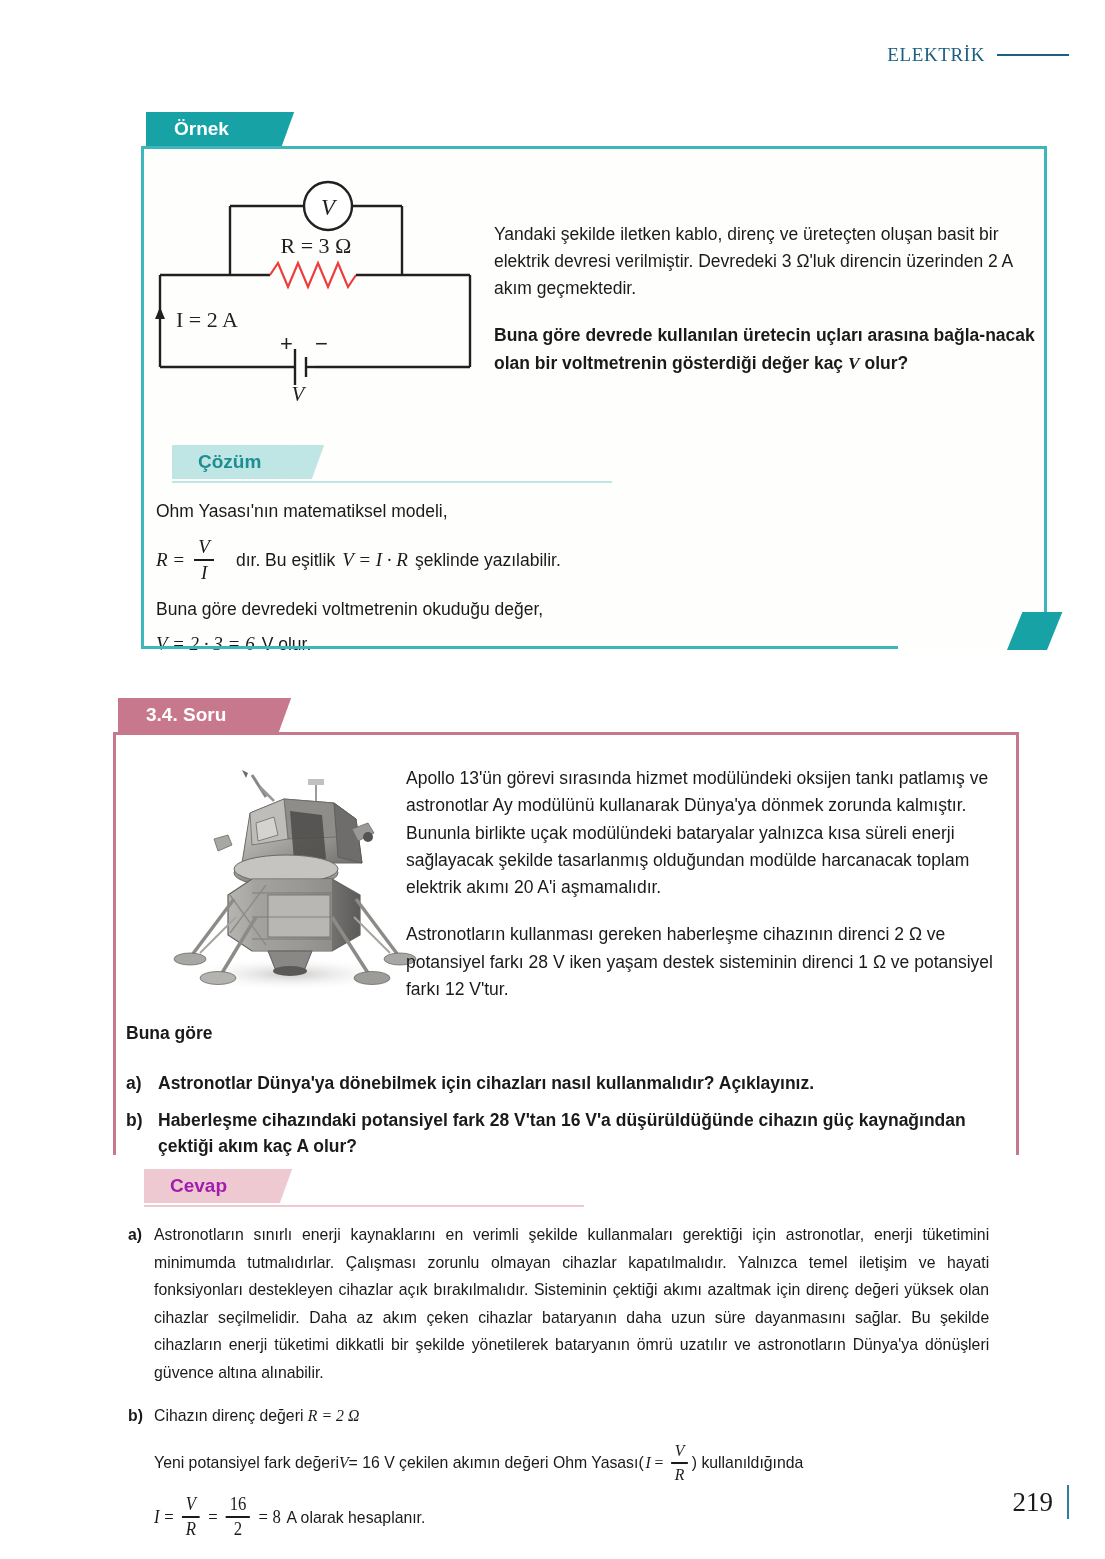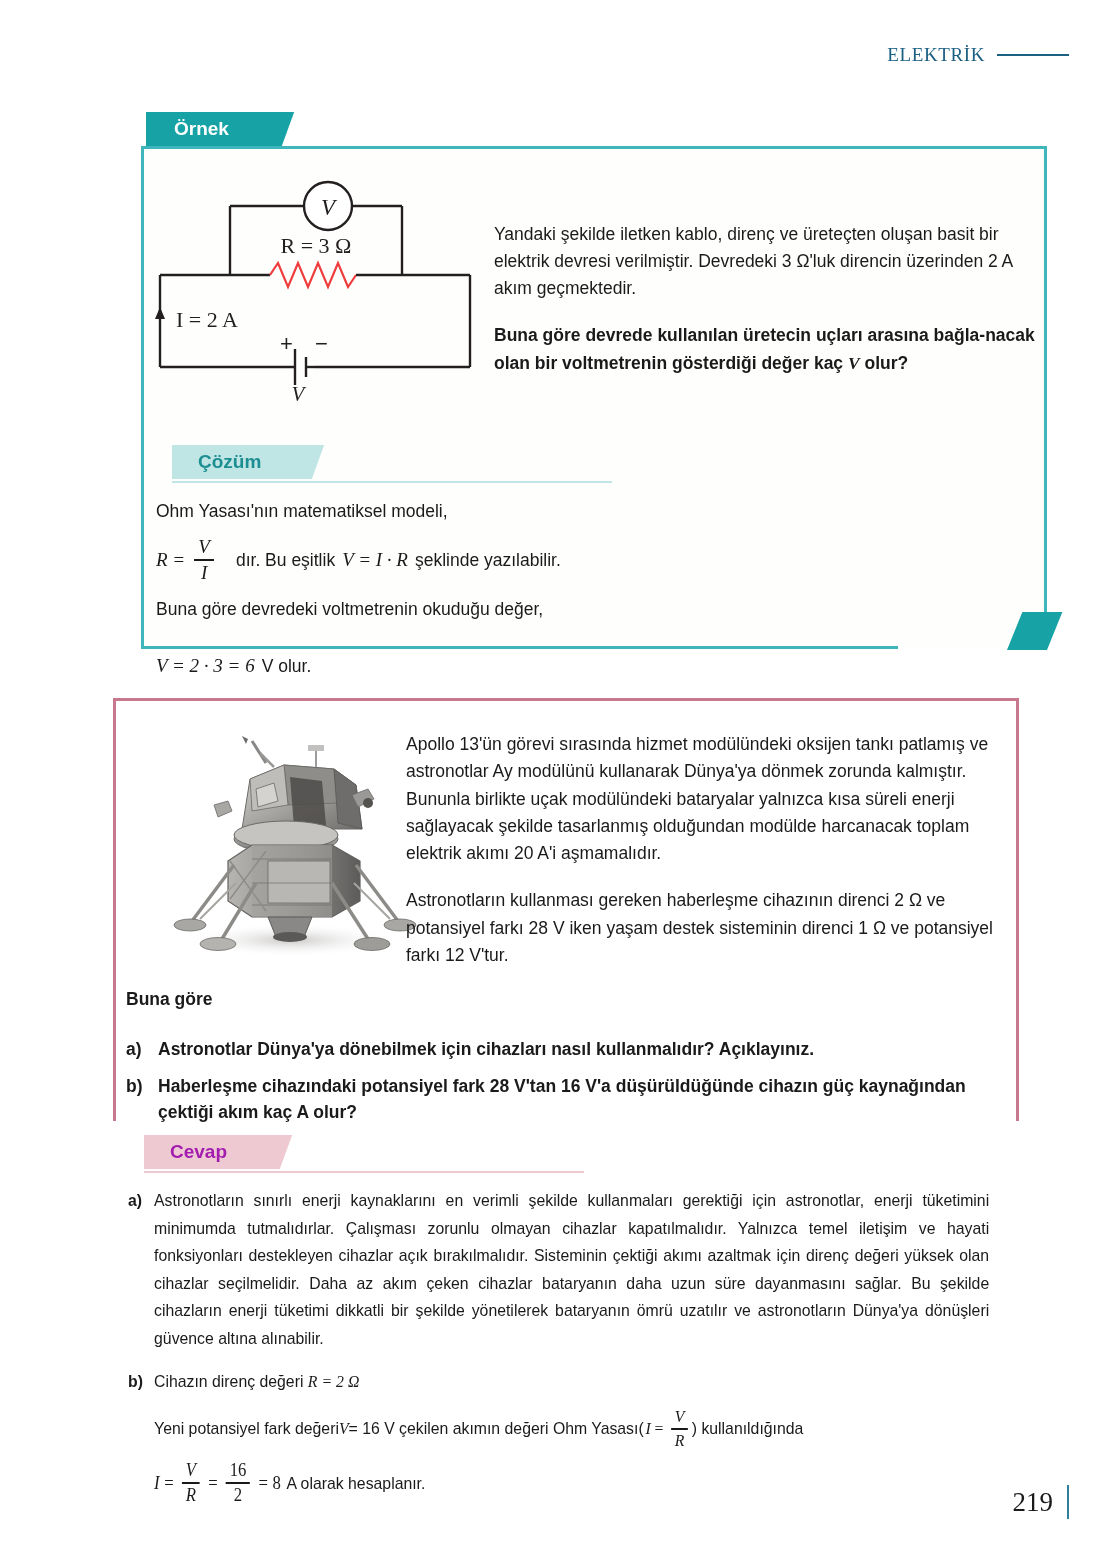--- a/index.html
+++ b/index.html
@@ -319,36 +319,39 @@
             <span class="bar"></span>
             <span class="den">I</span>
           </span>
           <span style="margin-left:18px">dır. Bu eşitlik</span>
           <span class="mathit" style="margin:0 7px">V = I · R</span>
           <span>şeklinde yazılabilir.</span>
         </div>
 
         <div>Buna göre devredeki voltmetrenin okuduğu değer,</div>
 
-        <div class="row" style="margin-top:28px">
+        <div class="row" style="margin-top:6px">
           <span class="mathit">V = 2 · 3 = 6</span>
           <span style="margin-left:7px">V olur.</span>
         </div>
       </div>
     </div>
 
     <div id="ornek-bottom">
       <span class="line"></span>
     </div>
     <div id="ornek-corner"></div>
   </div>
 </div>
 
 <div id="soru-block">
 
+  <div class="tag-row">
+    <span id="soru-tag" class="tag">3.4. Soru</span>
+  </div>
 
   <div id="soru-body">
 
     <div id="lm-figure">
       <svg width="270" height="235" viewBox="0 0 270 235">
         <defs>
           <linearGradient id="mtl1" x1="0" y1="0" x2="1" y2="1">
             <stop offset="0%" stop-color="#d7d5d2"></stop>
             <stop offset="48%" stop-color="#a9a7a4"></stop>
             <stop offset="100%" stop-color="#6e6c6a"></stop>

